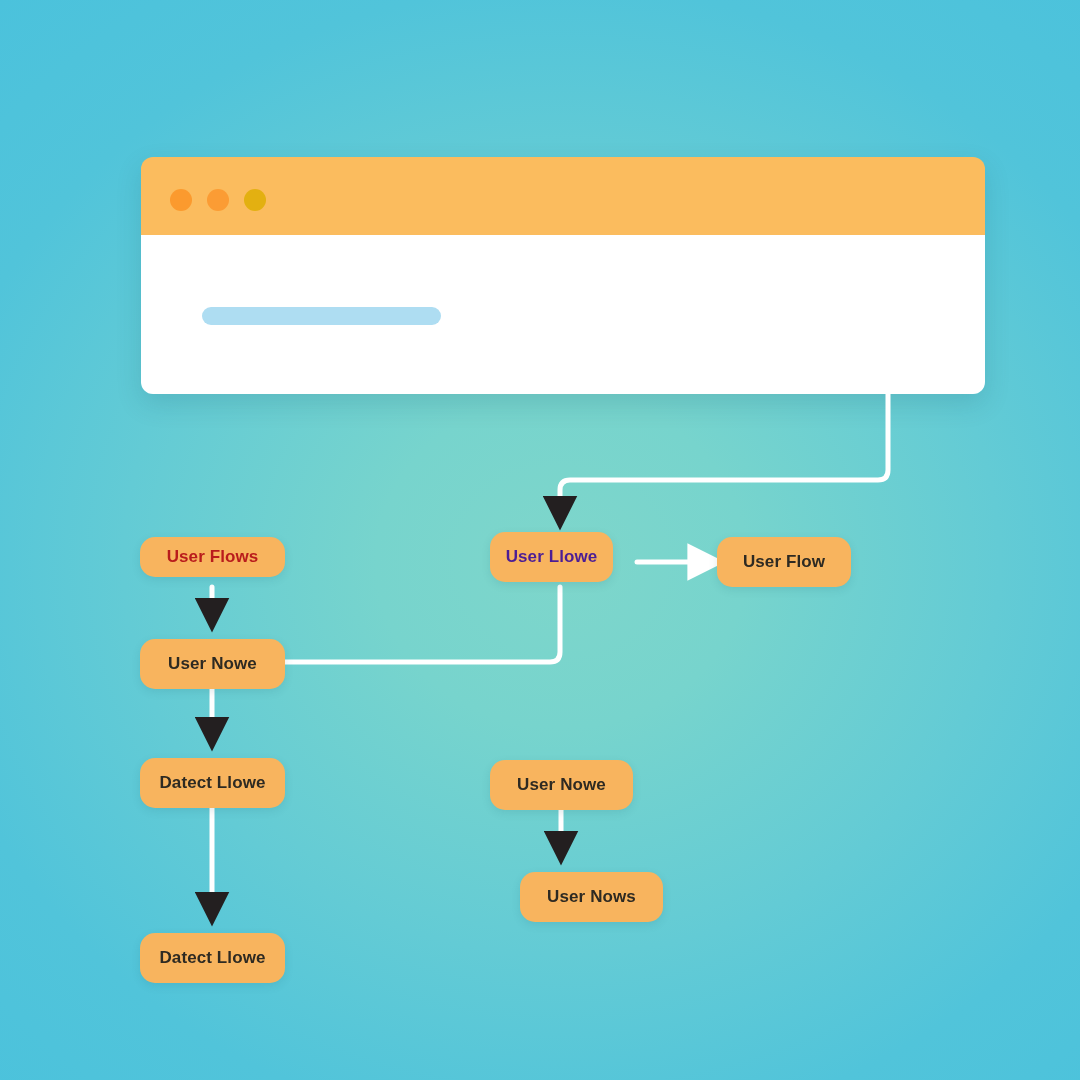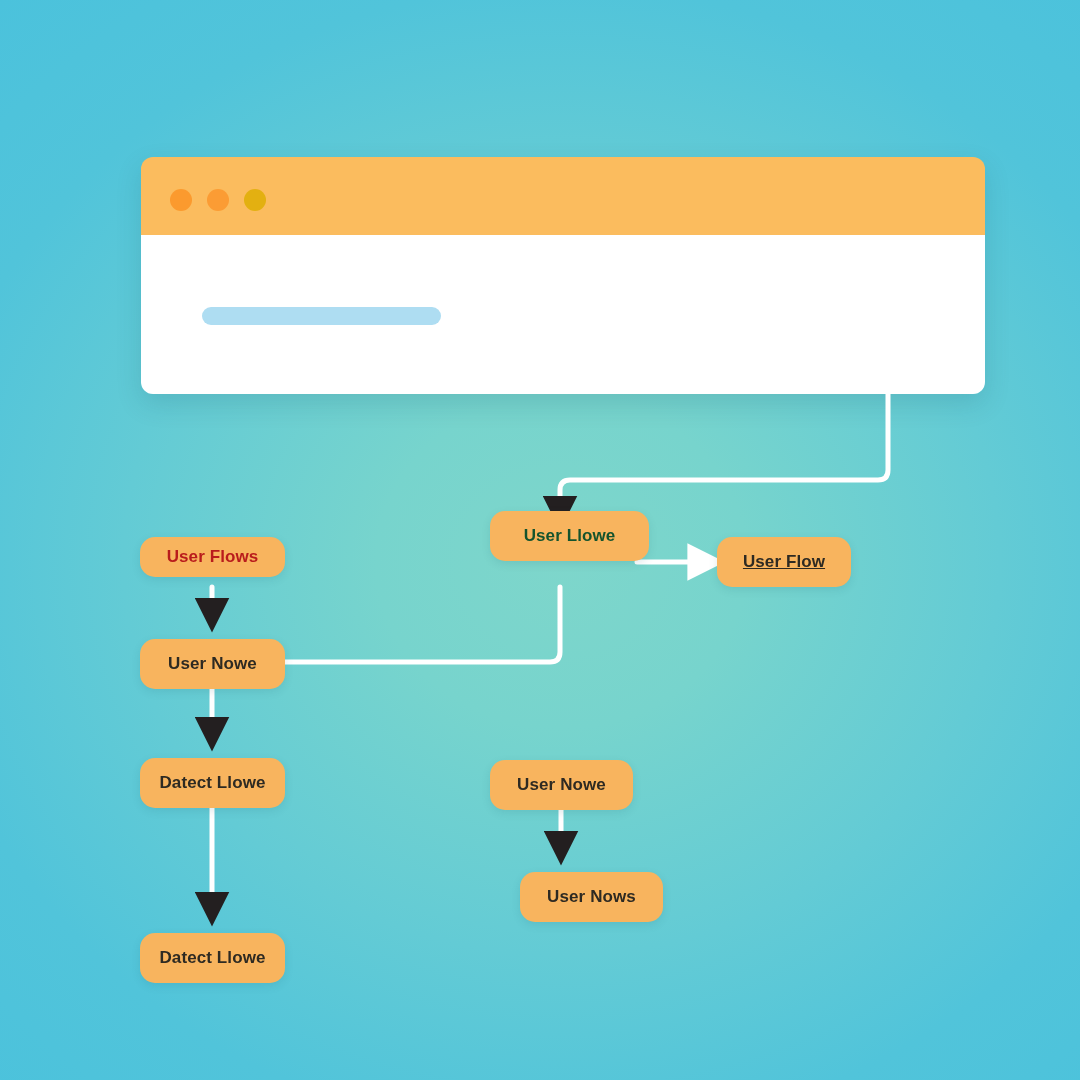--- a/index.html
+++ b/index.html
@@ -89,18 +89,18 @@
 
     <path d="M637,562 L703,562" fill="none" stroke="#ffffff" stroke-width="5" stroke-linecap="round" marker-end="url(#arrow-white)"></path>
 
     <path d="M561,810 L561,848" fill="none" stroke="#ffffff" stroke-width="5" stroke-linecap="round" marker-end="url(#arrow-dark)"></path>
   </svg>
 
   <div class="node" style="left: 140px; top: 537px; width: 145px; height: 40px; background: rgb(248, 180, 94); color: #b91c1c; text-align: center;">User Flows</div>
   <div class="node" style="left: 140px; top: 639px; width: 145px; height: 50px; background: rgb(248, 180, 94); color: rgb(46, 42, 34);">User Nowe</div>
   <div class="node" style="left: 140px; top: 758px; width: 145px; height: 50px; background: rgb(248, 180, 94); color: rgb(46, 42, 34);">Datect Llowe</div>
   <div class="node" style="left: 140px; top: 933px; width: 145px; height: 50px; background: rgb(248, 180, 94); color: rgb(46, 42, 34);">Datect Llowe</div>
-  <div class="node" style="left: 490px; top: 511px; width: 159px; height: 50px; background: rgb(248, 180, 94); color: #14532d;">User Llowe</div>
+  <div class="node" style="left: 490px; top: 532px; width: 123px; height: 50px; background: rgb(248, 180, 94); color: #4c1d95;">User Llowe</div>
   <div class="node" style="left: 490px; top: 760px; width: 143px; height: 50px; background: rgb(248, 180, 94); color: rgb(46, 42, 34);">User Nowe</div>
   <div class="node" style="left: 520px; top: 872px; width: 143px; height: 50px; background: rgb(248, 180, 94); color: rgb(46, 42, 34);">User Nows</div>
-  <div class="node" style="left: 717px; top: 537px; width: 134px; height: 50px; background: rgb(248, 180, 94); color: rgb(46, 42, 34); text-decoration: underline;">User Flow</div>
+  <div class="node" style="left: 717px; top: 537px; width: 134px; height: 50px; background: rgb(248, 180, 94); color: rgb(46, 42, 34);">User Flow</div>
 
 </div>
 
 </body></html>

